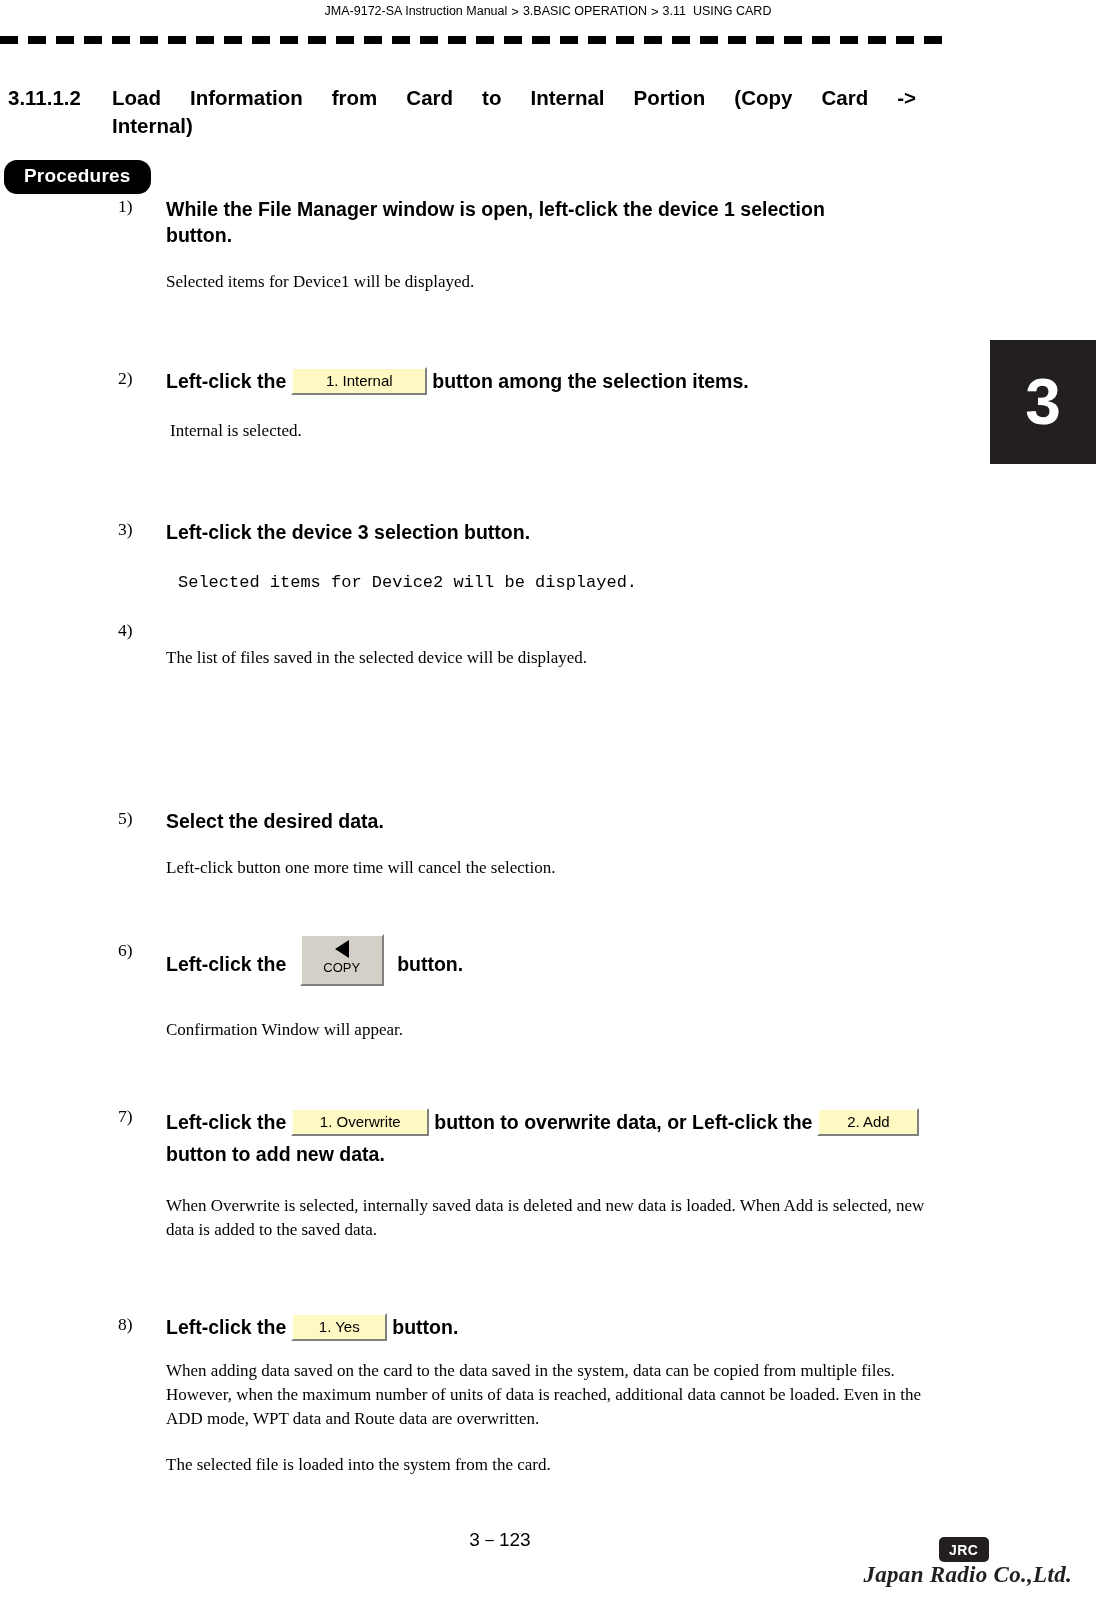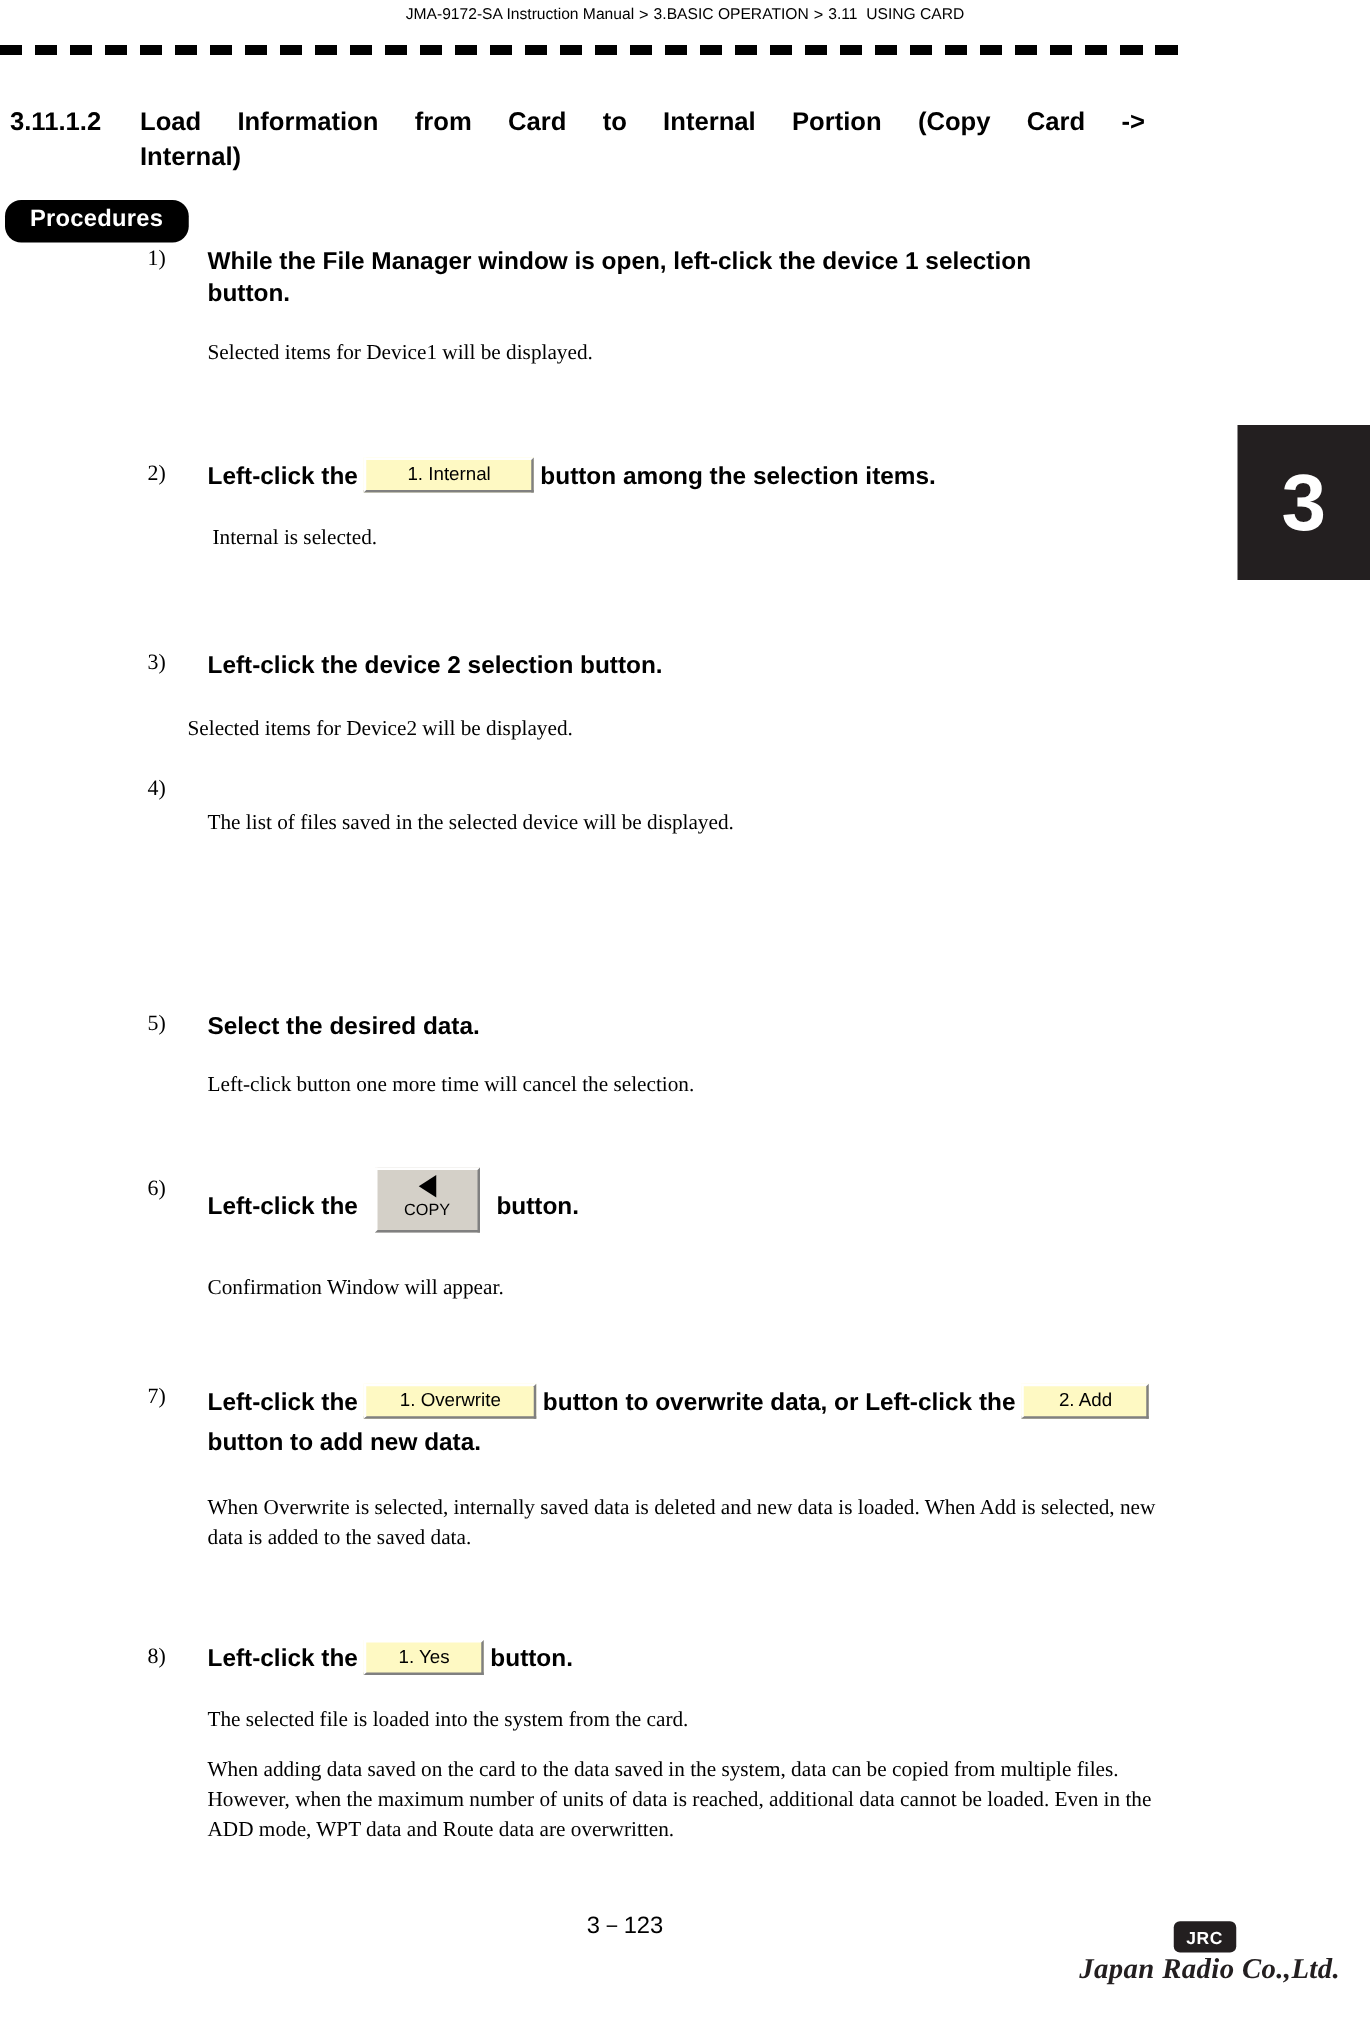--- a/index.html
+++ b/index.html
@@ -188,22 +188,22 @@
   <div class="step" style="top:368px;">
     <div class="step-no">2)</div>
     <div class="step-title">
       <span>Left-click the</span><span class="ui-btn w-internal">1. Internal</span><span>button among the selection items.</span>
     </div>
     <div class="step-body" style="margin-top:22px;margin-left:52px;">Internal is selected.</div>
   </div>
 
   <div class="step" style="top:519px;">
     <div class="step-no">3)</div>
-    <div class="step-title">Left-click the device 2 selection button.</div>
-    <div class="step-body" style="margin-top:26px;margin-left:32px;">Selected items for  Device2  will be displayed.</div>
+    <div class="step-title">Left-click the device 3 selection button.</div>
+    <div class="step-body" style="margin-top:26px;margin-left:60px;font-family:Liberation Mono, monospace;">Selected items for  Device2  will be displayed.</div>
   </div>
 
   <div class="step" style="top:620px;">
     <div class="step-no">4)</div>
     <div class="step-body" style="margin-top:26px;">The list of files saved in the selected device will be displayed.</div>
   </div>
 
   <div class="step" style="top:808px;">
     <div class="step-no">5)</div>
     <div class="step-title">Select the desired data.</div>
@@ -229,22 +229,22 @@
       <span>Left-click the</span><span class="ui-btn w-overwrite">1. Overwrite</span><span>button to overwrite data, or Left-click the</span><span class="ui-btn w-add">2. Add</span><span>button to add new data.</span>
     </div>
     <div class="step-body" style="margin-top:24px;width:760px;">When Overwrite is selected, internally saved data is deleted and new data is loaded. When Add is selected, new data is added to the saved data.</div>
   </div>
 
   <div class="step" style="top:1314px;">
     <div class="step-no">8)</div>
     <div class="step-title">
       <span>Left-click the</span><span class="ui-btn w-yes">1. Yes</span><span>button.</span>
     </div>
+    <div class="step-body" style="margin-top:16px;width:768px;">When adding data saved on the card to the data saved in the system, data can be copied from multiple files. However, when the maximum number of units of data is reached, additional data cannot be loaded. Even in the ADD mode, WPT data and Route data are overwritten.</div>
     <div class="step-body" style="margin-top:22px;">The selected file is loaded into the system from the card.</div>
-    <div class="step-body" style="margin-top:16px;width:768px;">When adding data saved on the card to the data saved in the system, data can be copied from multiple files. However, when the maximum number of units of data is reached, additional data cannot be loaded. Even in the ADD mode, WPT data and Route data are overwritten.</div>
   </div>
 
   <div class="footer-page">3－123</div>
   <div class="logo-wrap">
     <div class="jrc-badge">JRC</div>
     <div class="jrc-name">Japan Radio Co.,Ltd.</div>
   </div>
 
 </div>
 

